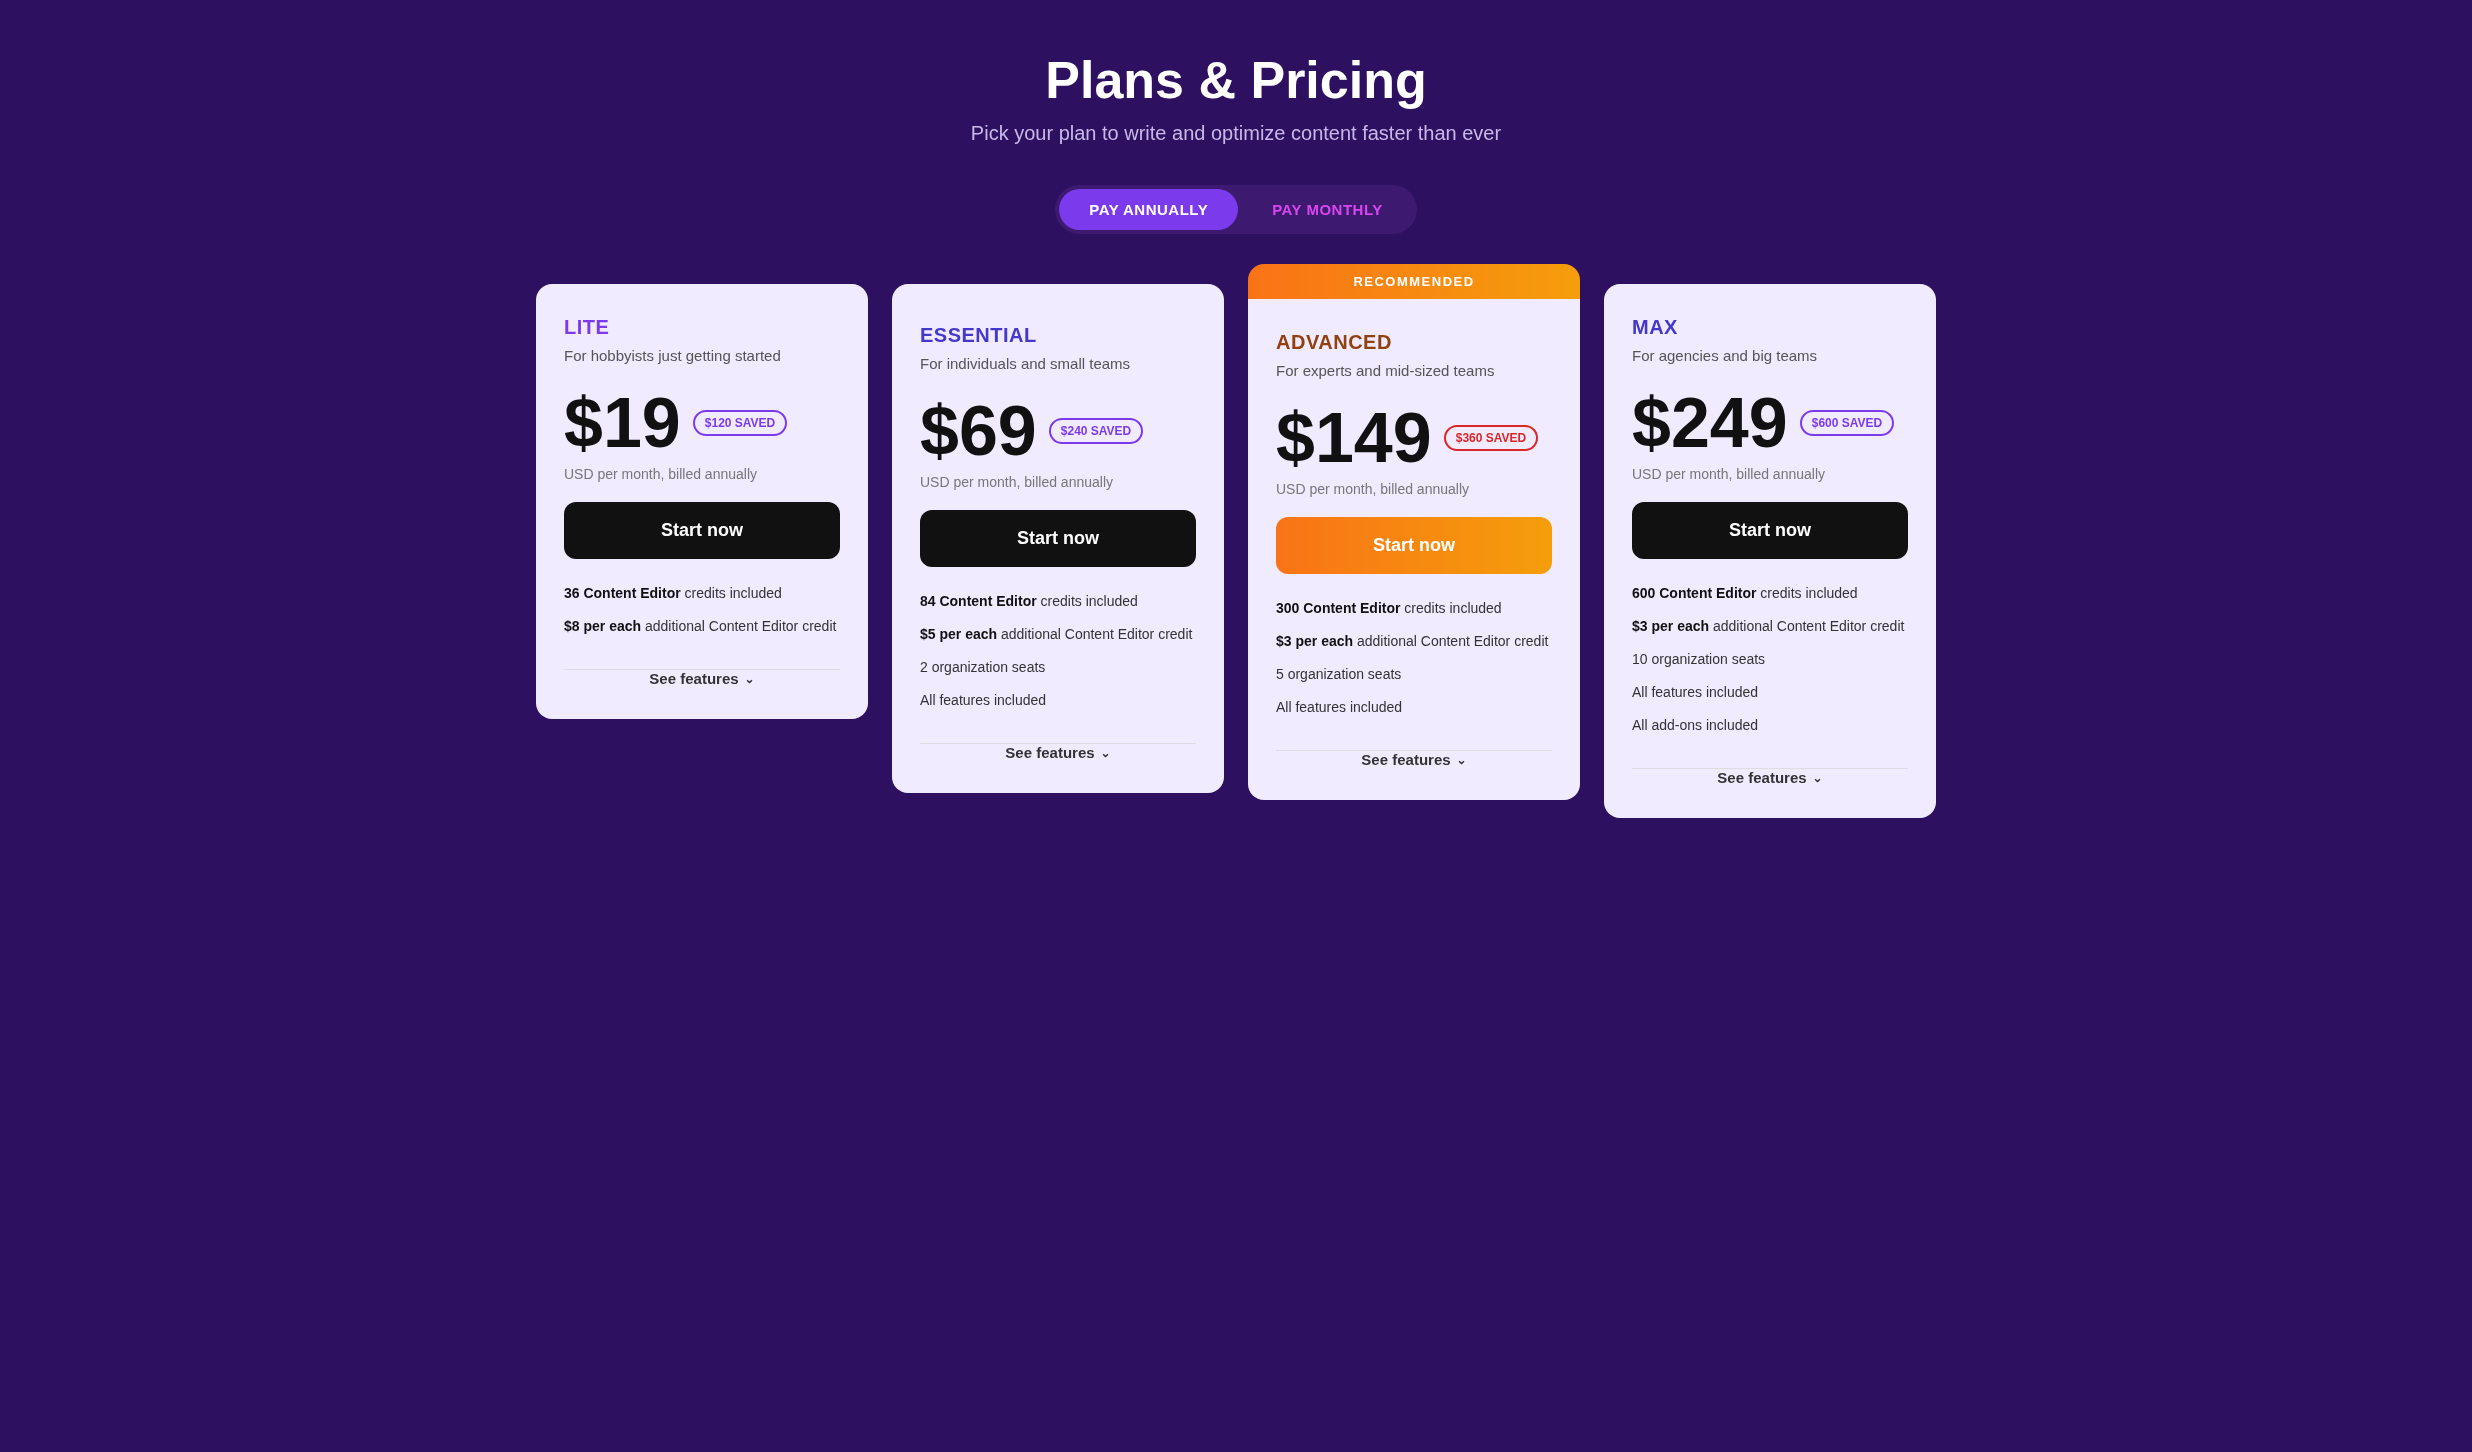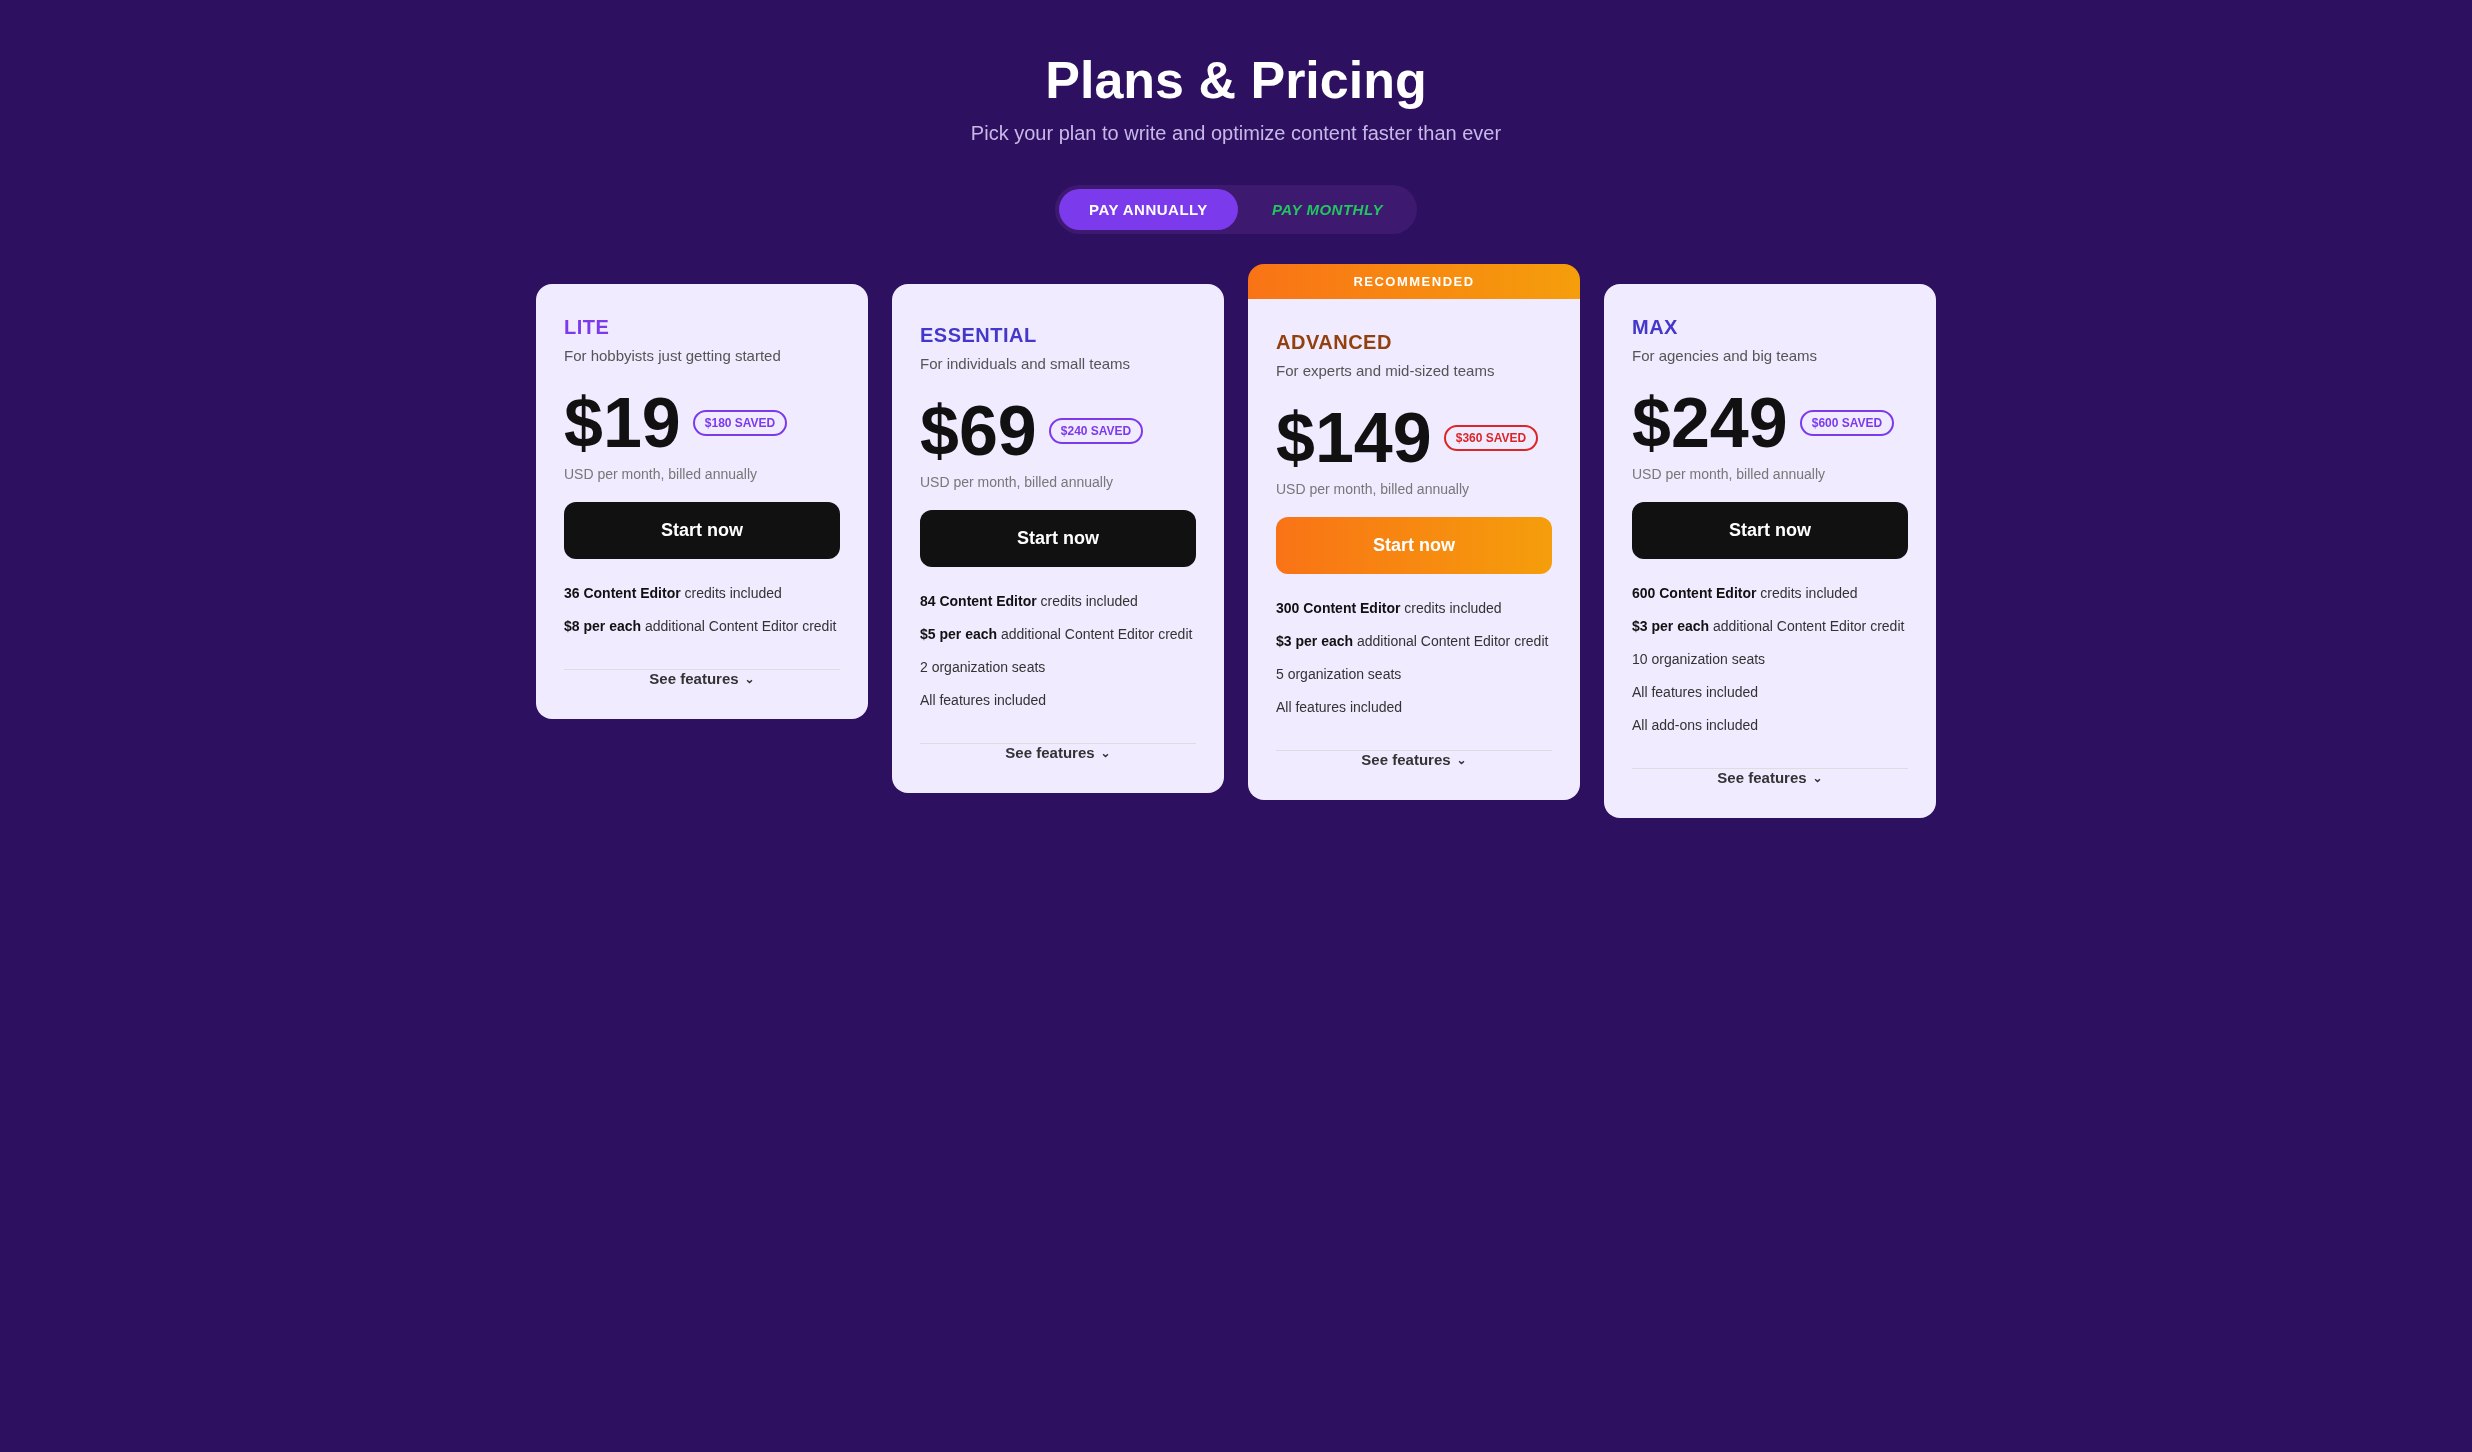--- a/index.html
+++ b/index.html
@@ -45,22 +45,21 @@
       border: none;
       letter-spacing: 0.5px;
       transition: background 0.2s;
     }
     .billing-btn.active {
       background: #7c3aed;
       color: #fff;
     }
     .billing-btn.inactive {
       background: transparent;
-      color: #22c55e;
-      font-style: italic;
+      color: #d946ef;
     }
     .plans-grid {
       display: grid;
       grid-template-columns: repeat(4, 1fr);
       gap: 24px;
       max-width: 1400px;
       margin: 0 auto;
       align-items: start;
     }
     .plan-wrapper {
@@ -204,21 +203,21 @@
     </div>
   </div>
 
   <div class="plans-grid" id="plans-grid">
   <div class="plan-wrapper">
         <div class="plan-card">
           <div class="plan-name lite">LITE</div>
           <div class="plan-description">For hobbyists just getting started</div>
           <div class="price-row">
             <span class="price-amount">$19</span>
-            <span class="savings-badge lite">$180 SAVED</span>
+            <span class="savings-badge lite">$120 SAVED</span>
           </div>
           <div class="price-period">USD per month, billed annually</div>
           <button class="cta-button dark">Start now</button>
           <ul class="features-list">
             <li><strong>36 Content Editor</strong> credits included</li>
             <li><strong>$8 per each</strong> additional Content Editor credit</li>
           </ul>
           <div class="plan-footer">
             <button class="plan-footer-btn">See features <span class="chevron-icon">⌄</span></button>
           </div>

